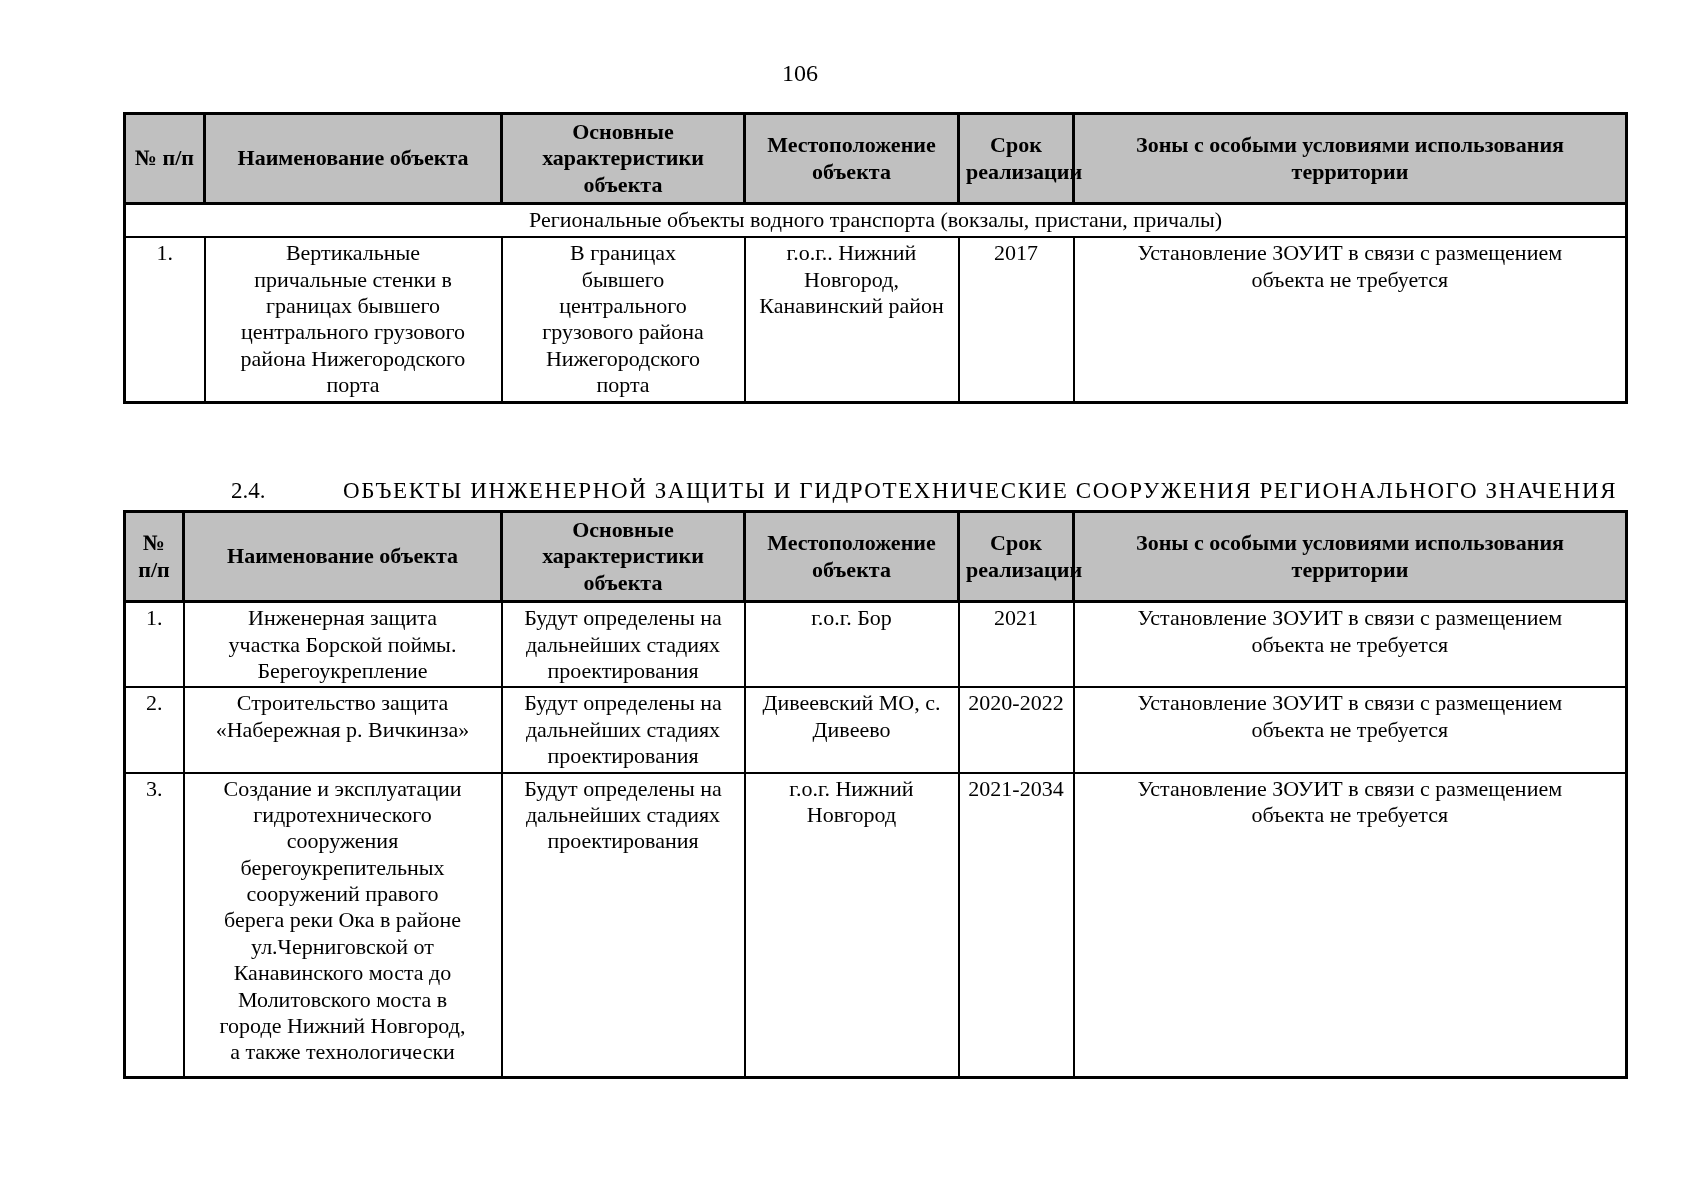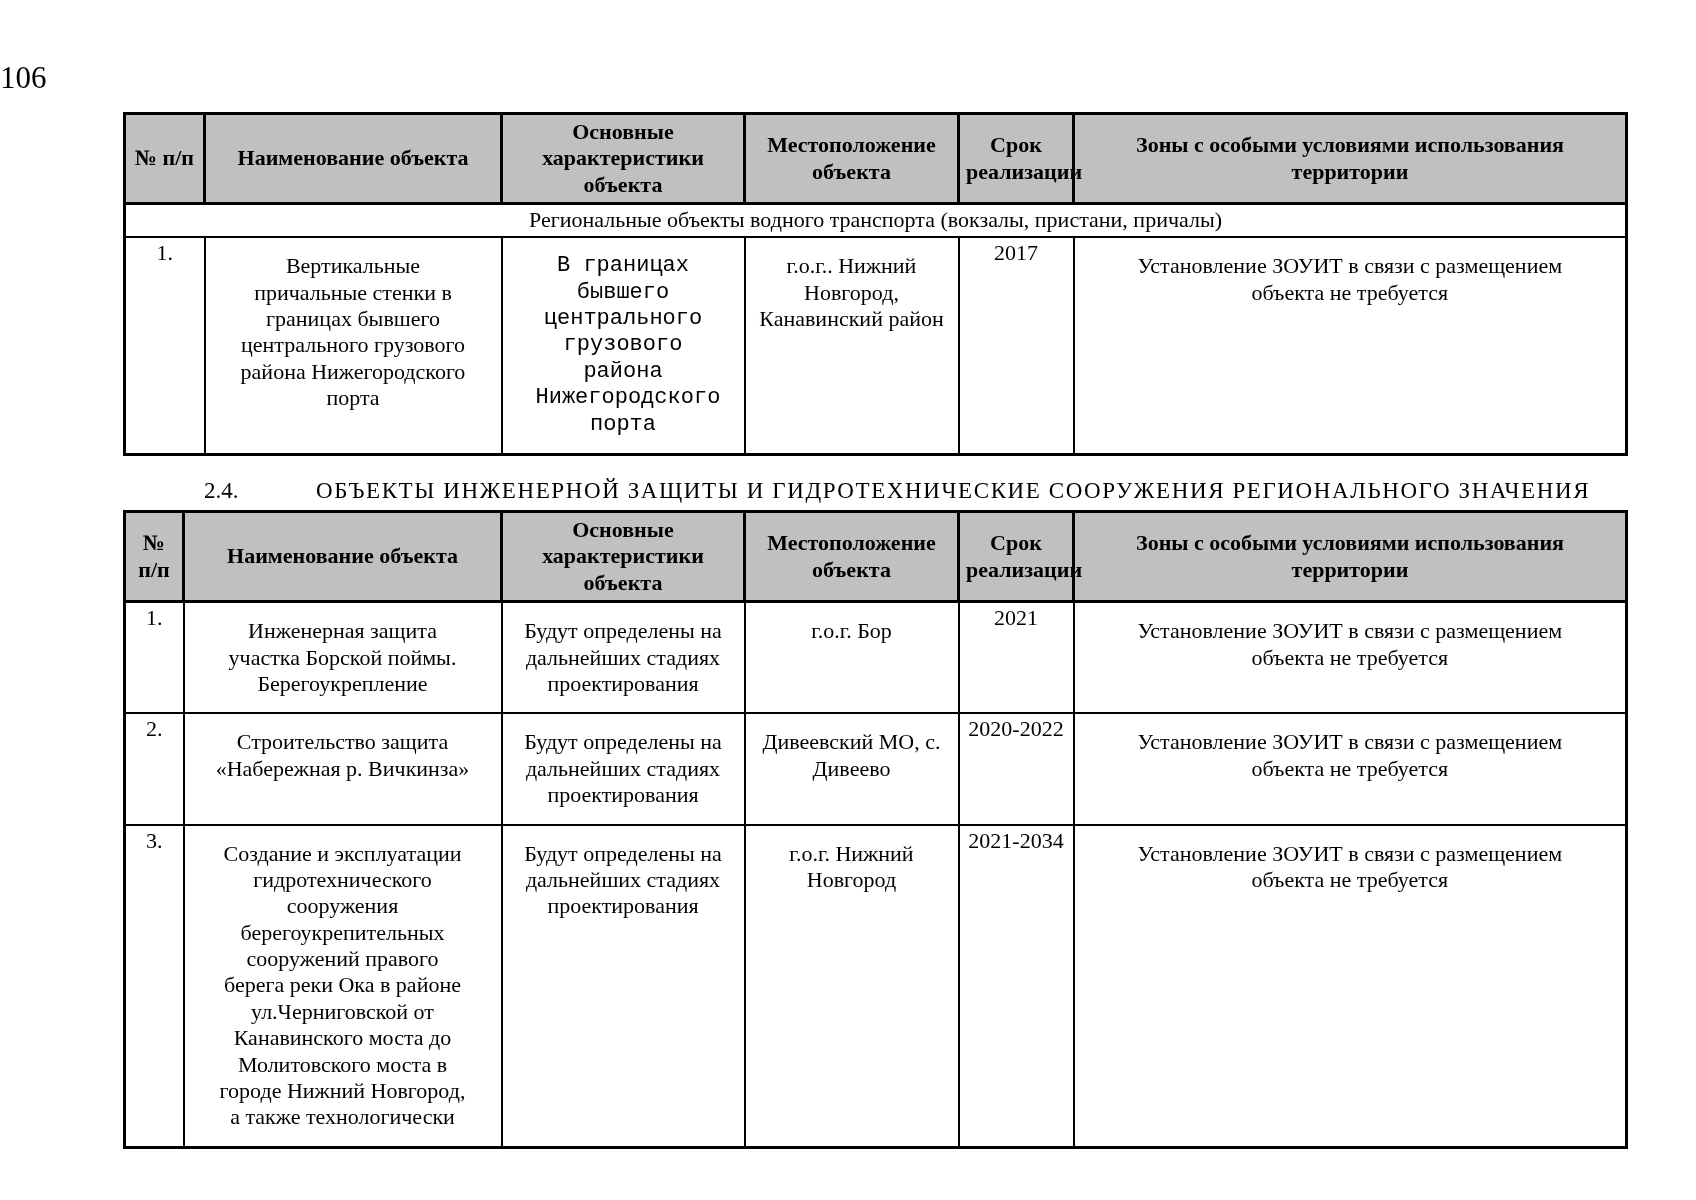--- a/index.html
+++ b/index.html
@@ -12,21 +12,21 @@
   .page{
     position:relative;
     width:1696px;height:1200px;
     background:var(--page-bg);
     color:var(--text);
     font-family:"Liberation Serif","DejaVu Serif",serif;
     overflow:hidden;
   }
   .page-number{
     position:absolute;top:60px;left:0;width:1600px;
-    text-align:left;font-size:31px;font-family:Liberation Serif, serif;
+    text-align:center;font-size:24px;font-family:Liberation Serif, serif;
   }
   table.doc-table{
     position:absolute;left:123px;
     border-collapse:collapse;table-layout:fixed;
     width:1502px;
     font-size:22px;line-height:1.2;
     border:3px solid var(--border);
   }
   .t1{top:112px;}
   .t2{top:510px;}
@@ -47,33 +47,33 @@
     text-align:center;vertical-align:middle;
     font-size:22px;
   }
   .t1 .section-row td{height:27px;border-top:3px solid var(--border);border-bottom:2px solid var(--border);}
   .t2 .section-row td{height:34px;border-top:4px solid var(--border);border-bottom:4px solid var(--border);}
   .t1 .r1{height:158px;}
   .t2 .r1{height:70px;}
   .t2 .r2{height:80px;}
   .t2 .r3{height:305px;}
   td.num-cell{vertical-align:middle;}
-  .cw{margin:13px auto;}
-  .w175{width:175px;font-family:Liberation Mono, monospace;}
+  .cw{margin:0 auto;}
+  .w175{width:175px;}
   .w190{width:190px;}
   .w235{width:235px;}
   .w250{width:250px;}
   .w260{width:260px;}
   .w450{width:450px;}
   .note{
     position:absolute;left:200px;top:402px;width:1160px;
     font-size:22px;line-height:1.3;text-align:left;text-indent:20px;
   }
   .heading{
-    position:absolute;left:204px;top:478px;width:1440px;
+    position:absolute;left:231px;top:478px;width:1440px;
     font-size:23px;white-space:nowrap;
   }
   .heading .h-num{display:inline-block;width:112px;}
   .heading .h-title{letter-spacing:1.6px;}
 </style>
 </head>
 <body>
 
 <div class="page">
 

